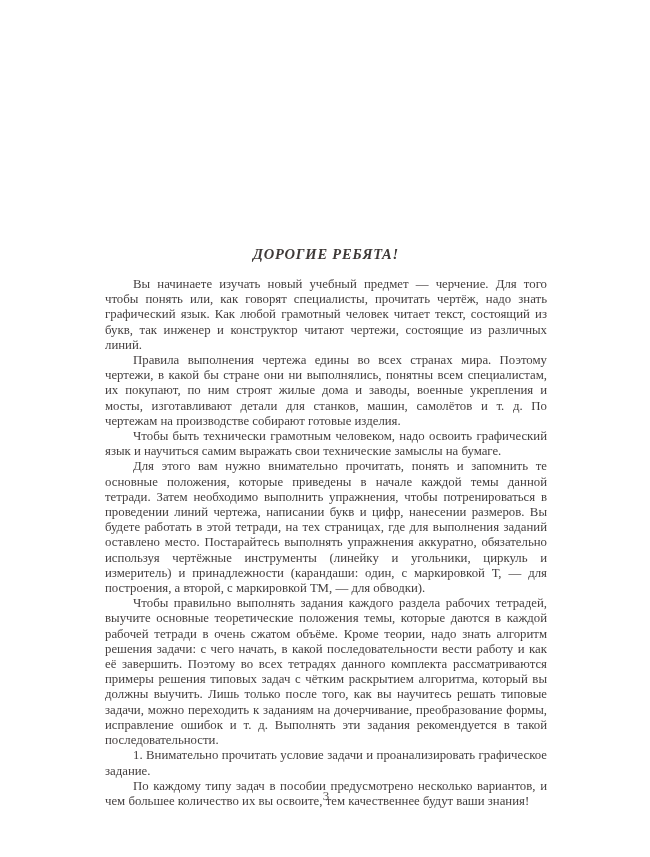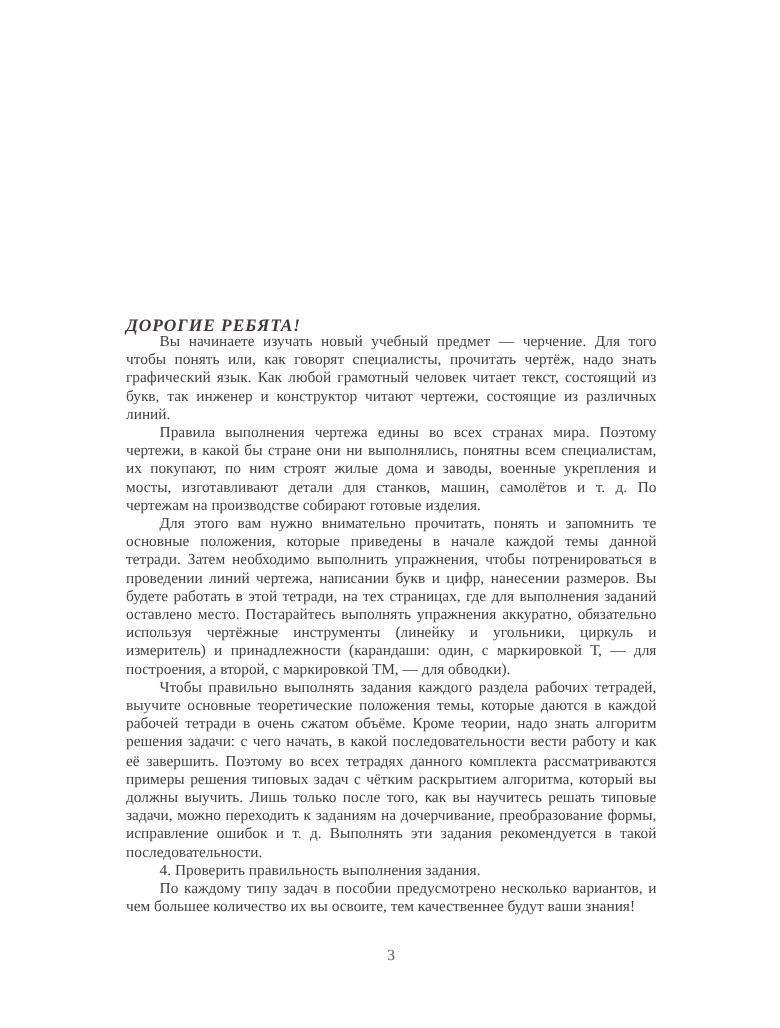--- a/index.html
+++ b/index.html
@@ -14,24 +14,25 @@
     font-family: "Liberation Serif", serif;
     overflow: hidden;
   }
   .page {
     position: absolute;
     inset: 0;
     background: #ffffff;
   }
   .title {
     position: absolute;
-    top: 264px;
+    top: 246px;
     left: 105px;
     width: 442px;
     margin: 0;
+    text-align: center;
     font-style: italic;
     font-weight: 600;
     font-size: 14.5px;
     letter-spacing: 0.8px;
     color: #3f3a38;
   }
   .text-column {
     position: absolute;
     top: 277px;
     left: 105px;
@@ -59,24 +60,25 @@
 </head>
 <body>
 
 <div class="page">
 
   <h1 class="title">ДОРОГИЕ РЕБЯТА!</h1>
 
   <div class="text-column">
     <p class="para">Вы начинаете изучать новый учебный предмет — черчение. Для того чтобы понять или, как говорят специалисты, прочитать чертёж, надо знать графический язык. Как любой грамотный человек читает текст, состоящий из букв, так инженер и конструктор читают чертежи, состоящие из различных линий.</p>
     <p class="para">Правила выполнения чертежа едины во всех странах мира. Поэтому чертежи, в какой бы стране они ни выполнялись, понятны всем специалистам, их покупают, по ним строят жилые дома и заводы, военные укрепления и мосты, изготавливают детали для станков, машин, самолётов и т. д. По чертежам на производстве собирают готовые изделия.</p>
+    <p class="para">Чтобы быть технически грамотным человеком, надо освоить графический язык и научиться самим выражать свои технические замыслы на бумаге.</p>
     <p class="para">Для этого вам нужно внимательно прочитать, понять и запомнить те основные положения, которые приведены в начале каждой темы данной тетради. Затем необходимо выполнить упражнения, чтобы потренироваться в проведении линий чертежа, написании букв и цифр, нанесении размеров. Вы будете работать в этой тетради, на тех страницах, где для выполнения заданий оставлено место. Постарайтесь выполнять упражнения аккуратно, обязательно используя чертёжные инструменты (линейку и угольники, циркуль и измеритель) и принадлежности (карандаши: один, с маркировкой Т, — для построения, а второй, с маркировкой ТМ, — для обводки).</p>
     <p class="para">Чтобы правильно выполнять задания каждого раздела рабочих тетрадей, выучите основные теоретические положения темы, которые даются в каждой рабочей тетради в очень сжатом объёме. Кроме теории, надо знать алгоритм решения задачи: с чего начать, в какой последовательности вести работу и как её завершить. Поэтому во всех тетрадях данного комплекта рассматриваются примеры решения типовых задач с чётким раскрытием алгоритма, который вы должны выучить. Лишь только после того, как вы научитесь решать типовые задачи, можно переходить к заданиям на дочерчивание, преобразование формы, исправление ошибок и т. д. Выполнять эти задания рекомендуется в такой последовательности.</p>
 
-    <p class="para">4. Проверить правильность выполнения задания.</p>
+    <p class="para">1. Внимательно прочитать условие задачи и проанализировать графическое задание.</p>
 
     <p class="para">По каждому типу задач в пособии предусмотрено несколько вариантов, и чем большее количество их вы освоите, тем качественнее будут ваши знания!</p>
 
   </div>
 
   <div class="page-number">3</div>
 
 </div>
 
 </body></html>

